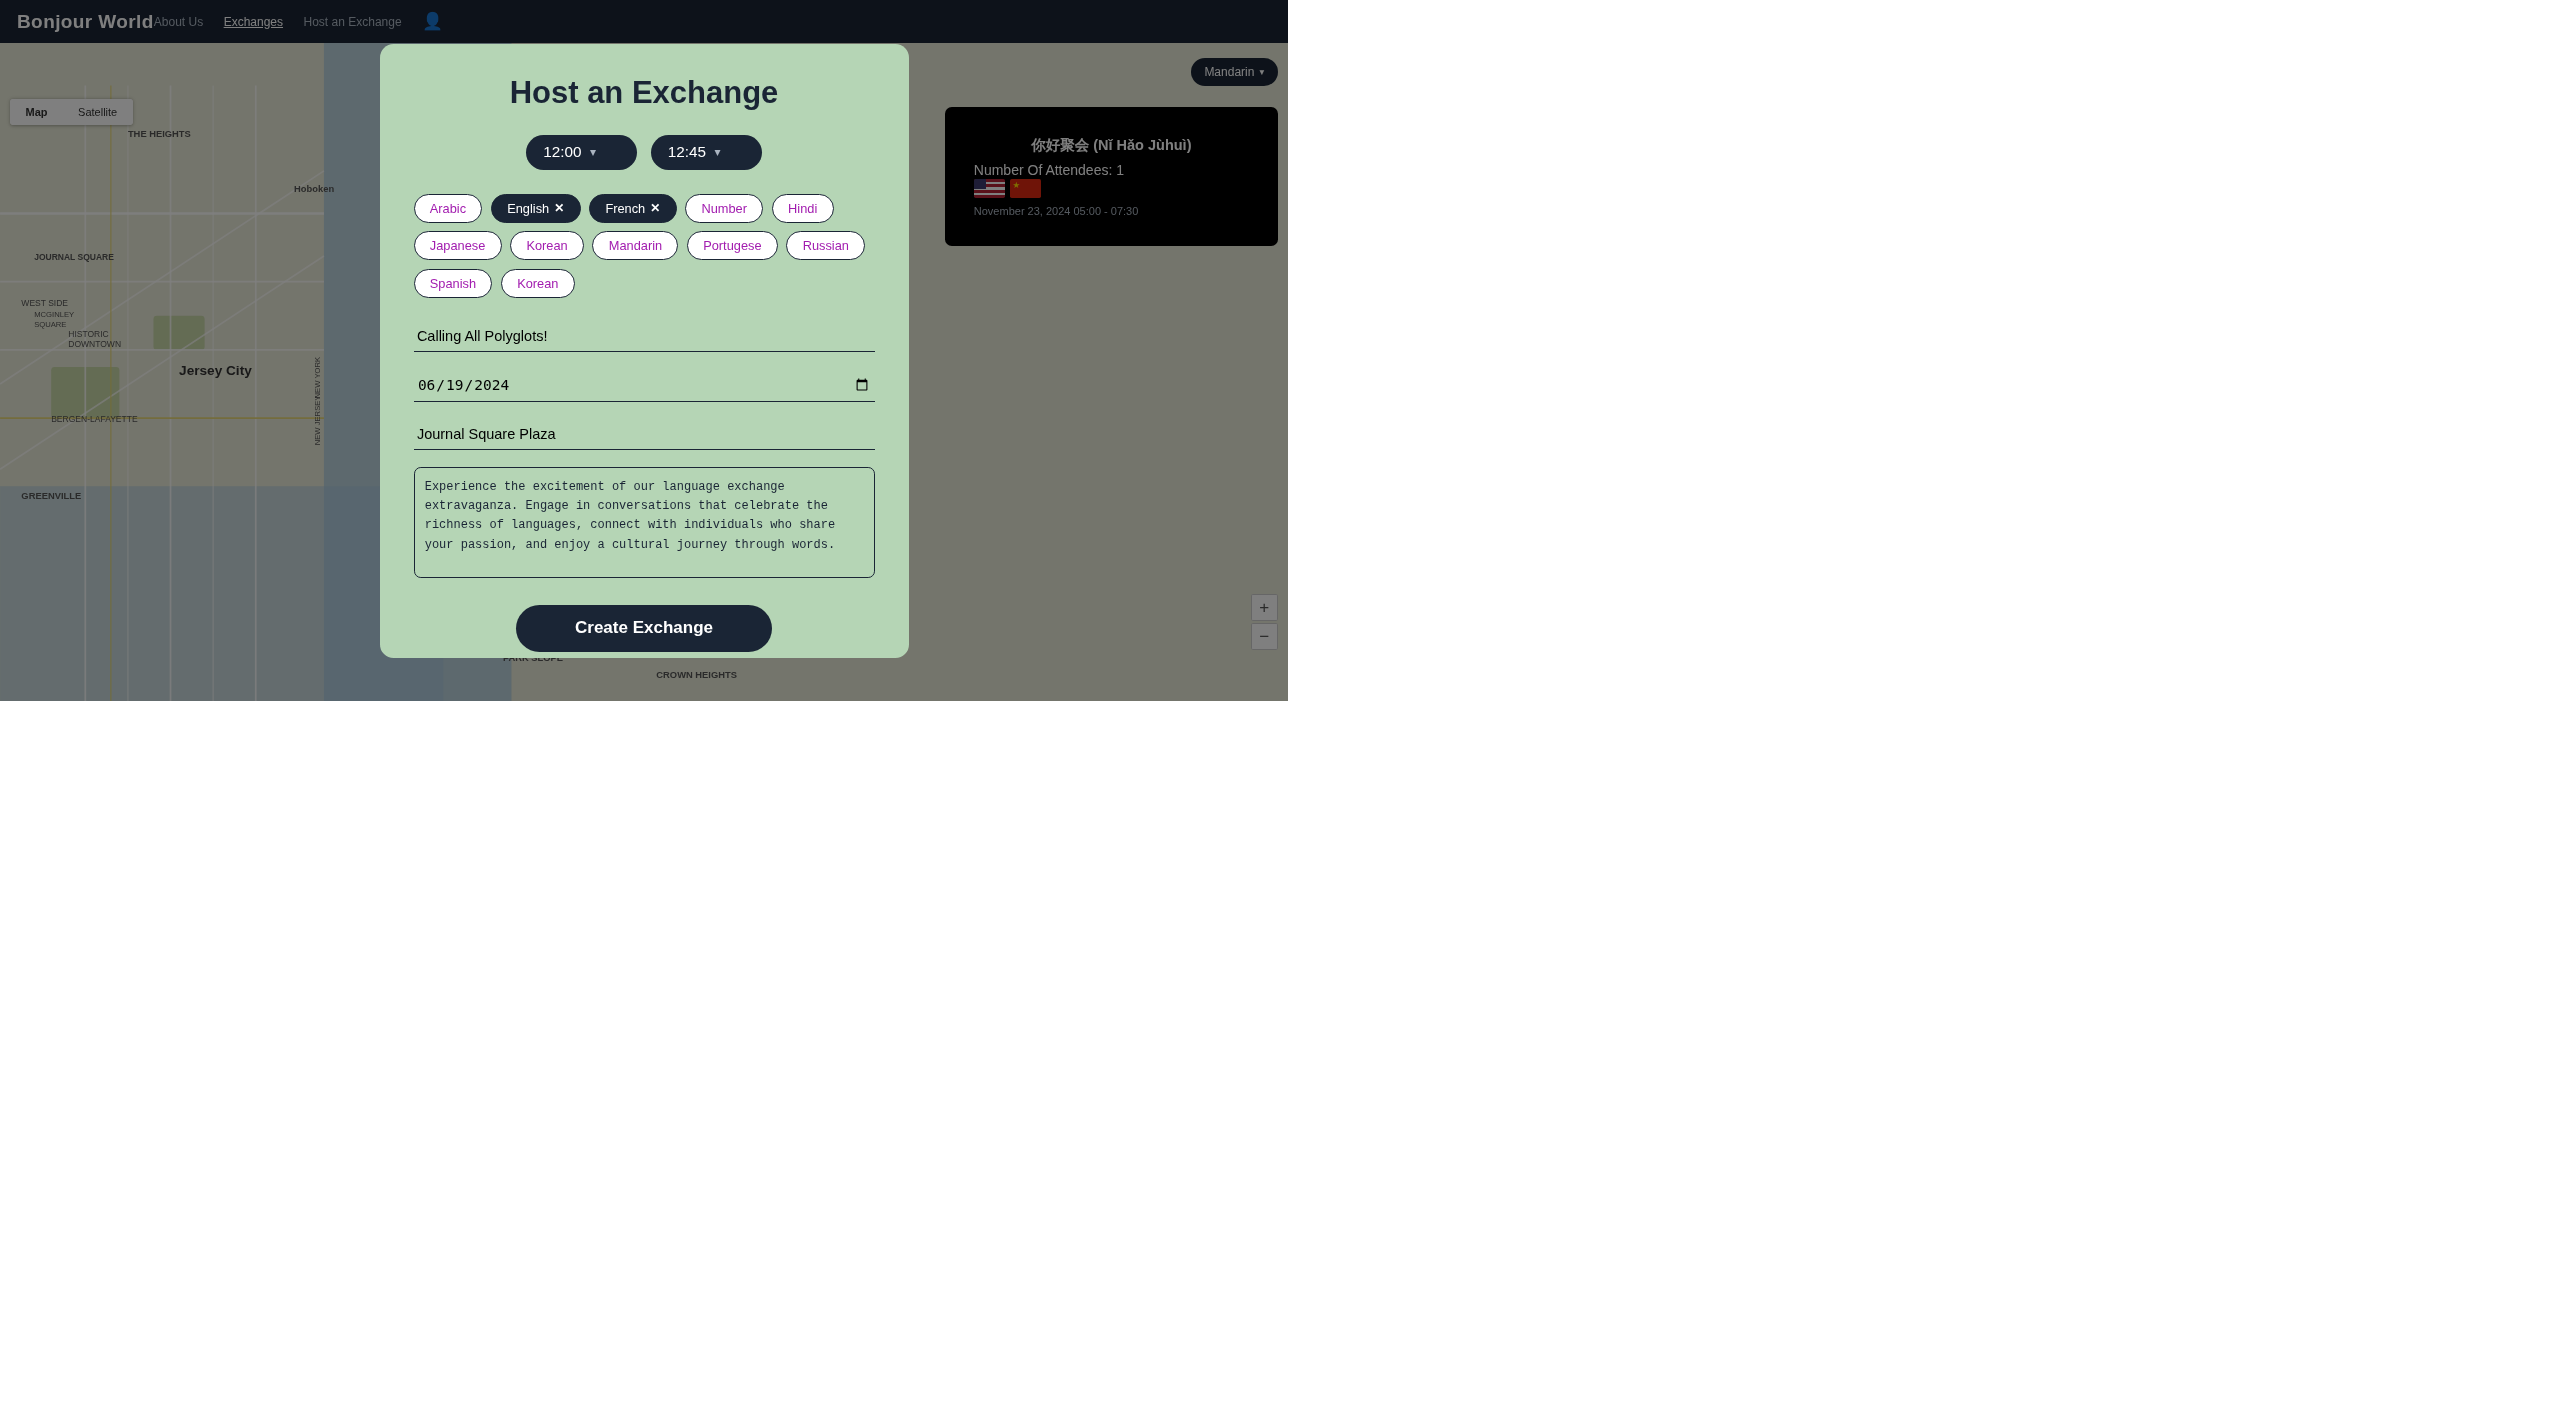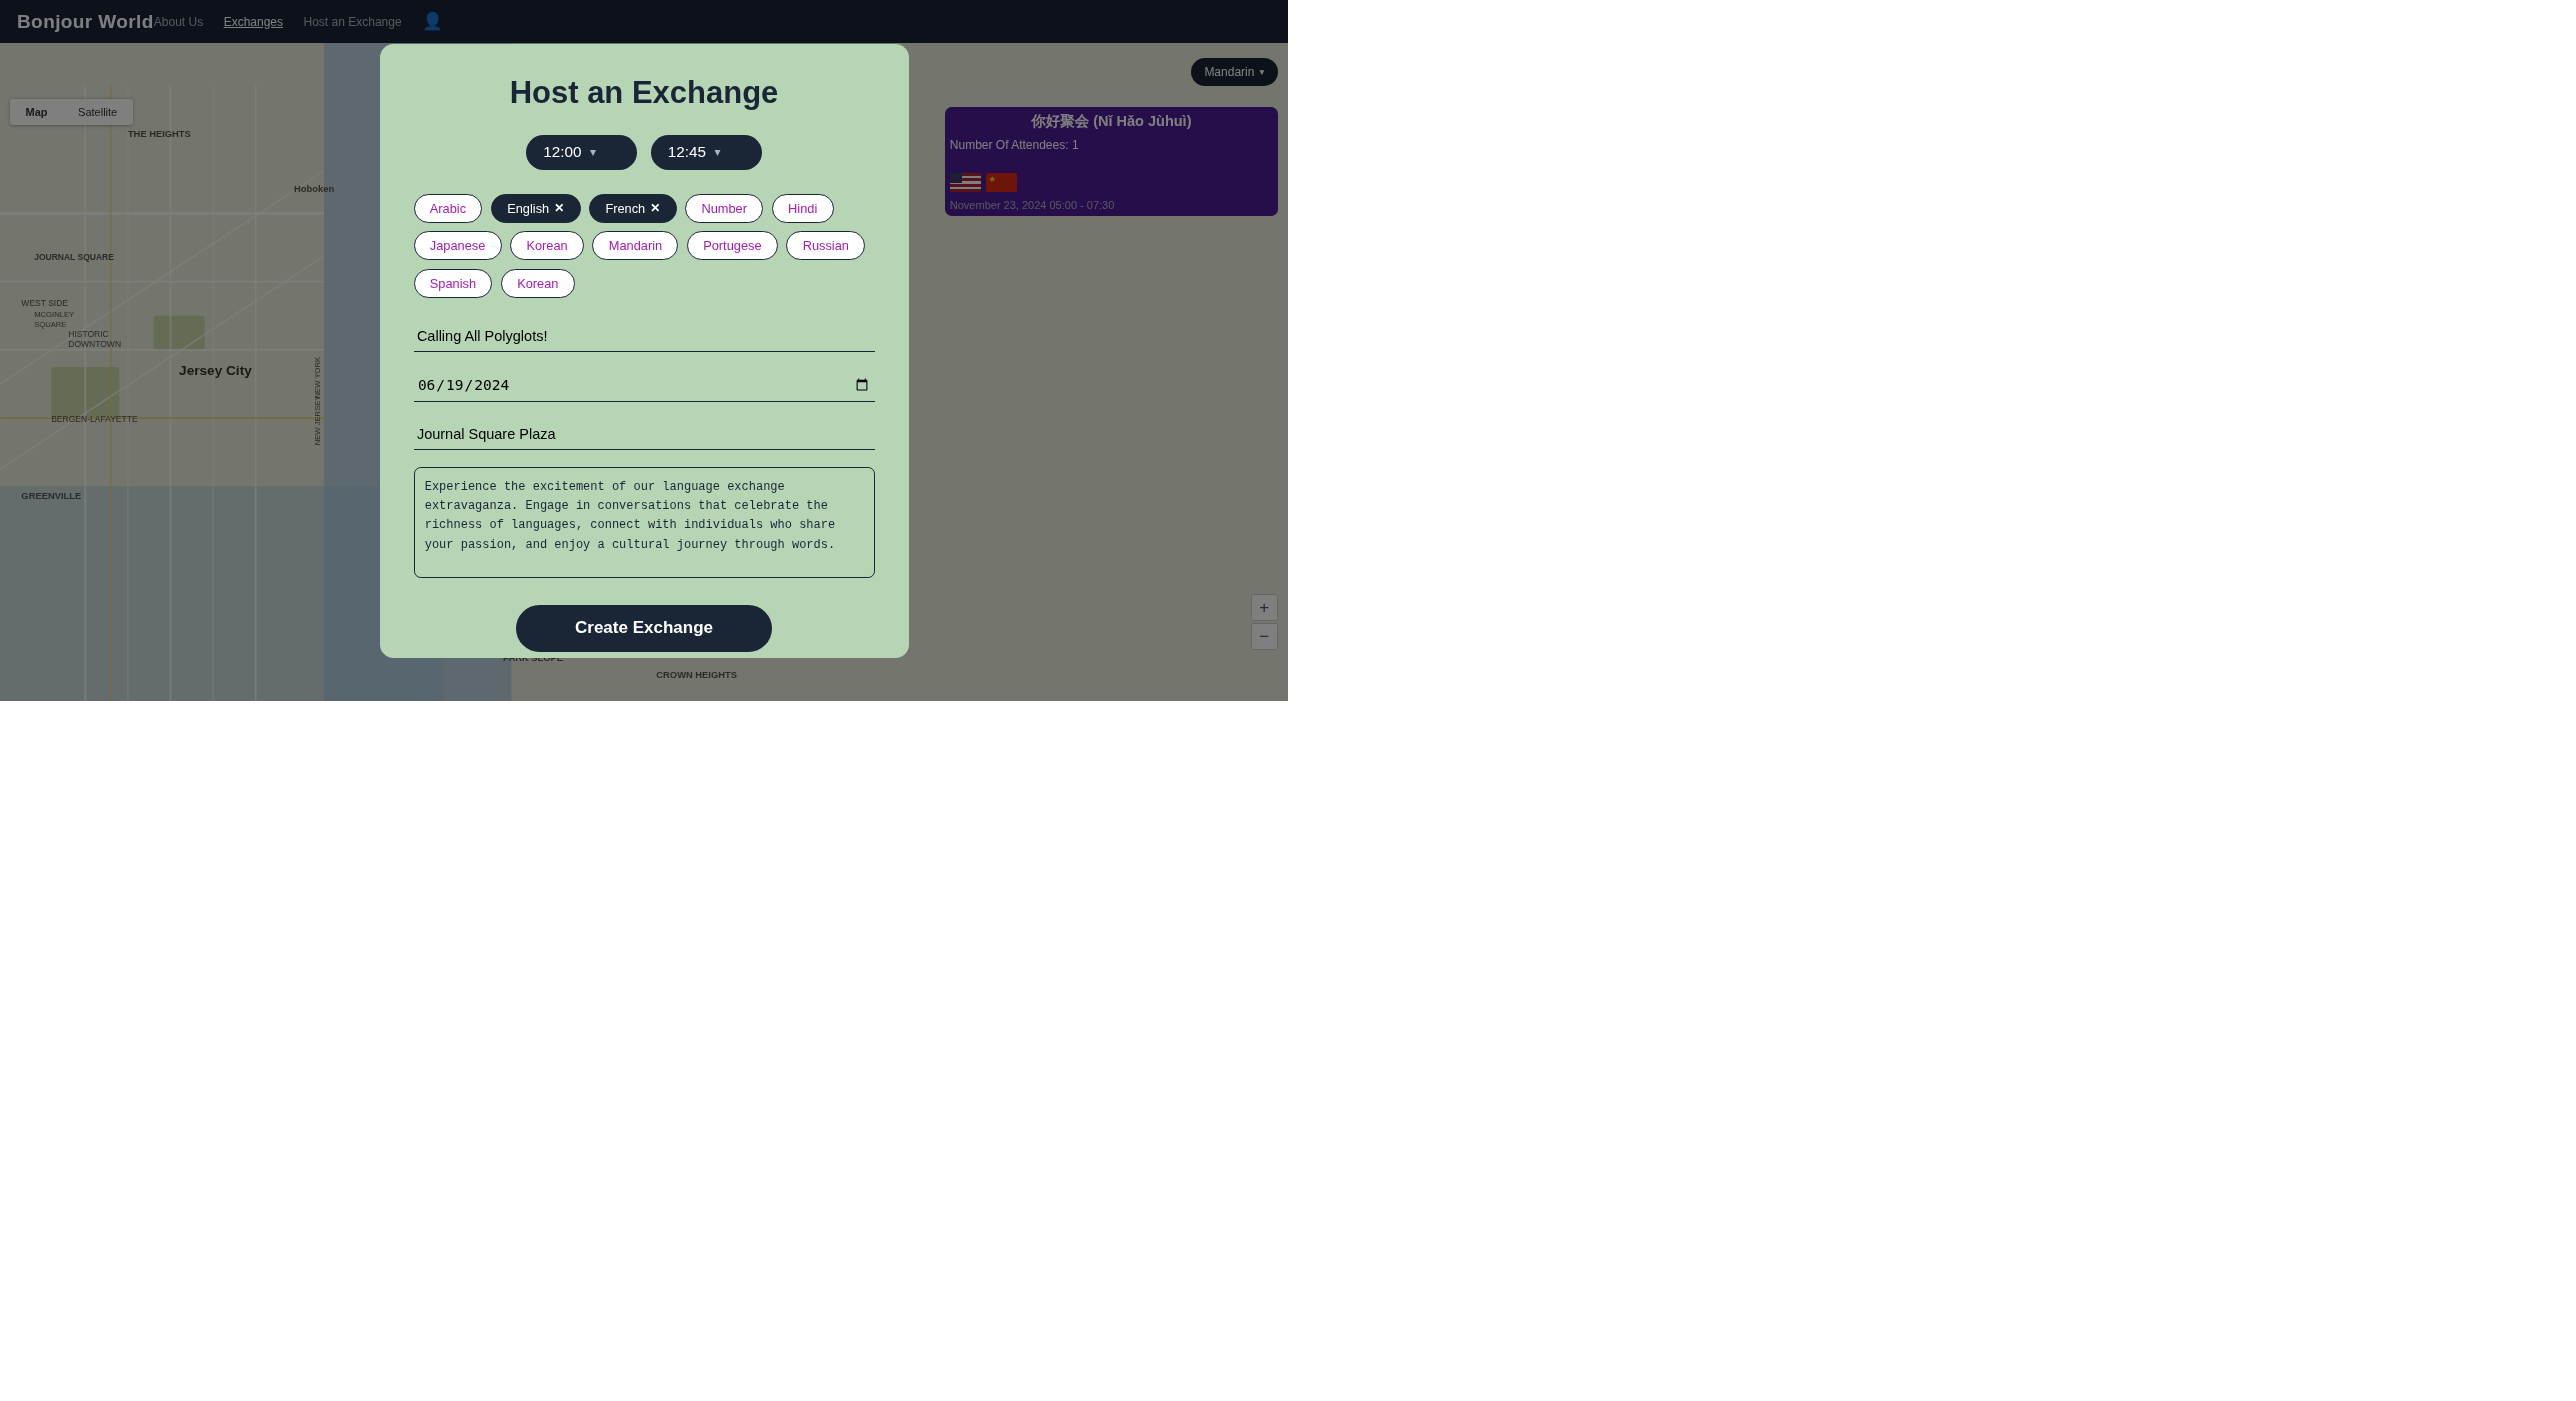--- a/index.html
+++ b/index.html
@@ -77,35 +77,35 @@
       background: white;
       font-weight: 700;
     }
 
     
     .map-card {
       position: absolute;
       top: 102px;
       right: 10.2px;
       width: 333px;
-      background: #4c1d95;
+      background: #000000;
       border-radius: 6.8px;
-      padding: 5px;
+      padding: 29px;
       z-index: 10;
       color: white;
     }
     .map-card-title {
       font-size: 14.5px;
       font-weight: 600;
       text-align: center;
       margin-bottom: 6.8px;
     }
     .map-card-attendees {
-      font-size: 12px;
-      margin-bottom: 21px;
+      font-size: 14px;
+      margin-bottom: 1px;
     }
     .map-card-flags {
       display: flex;
       gap: 5.1px;
       margin-bottom: 6.8px;
     }
     .flag {
       width: 31px;
       height: 19px;
       border-radius: 1.7px;

